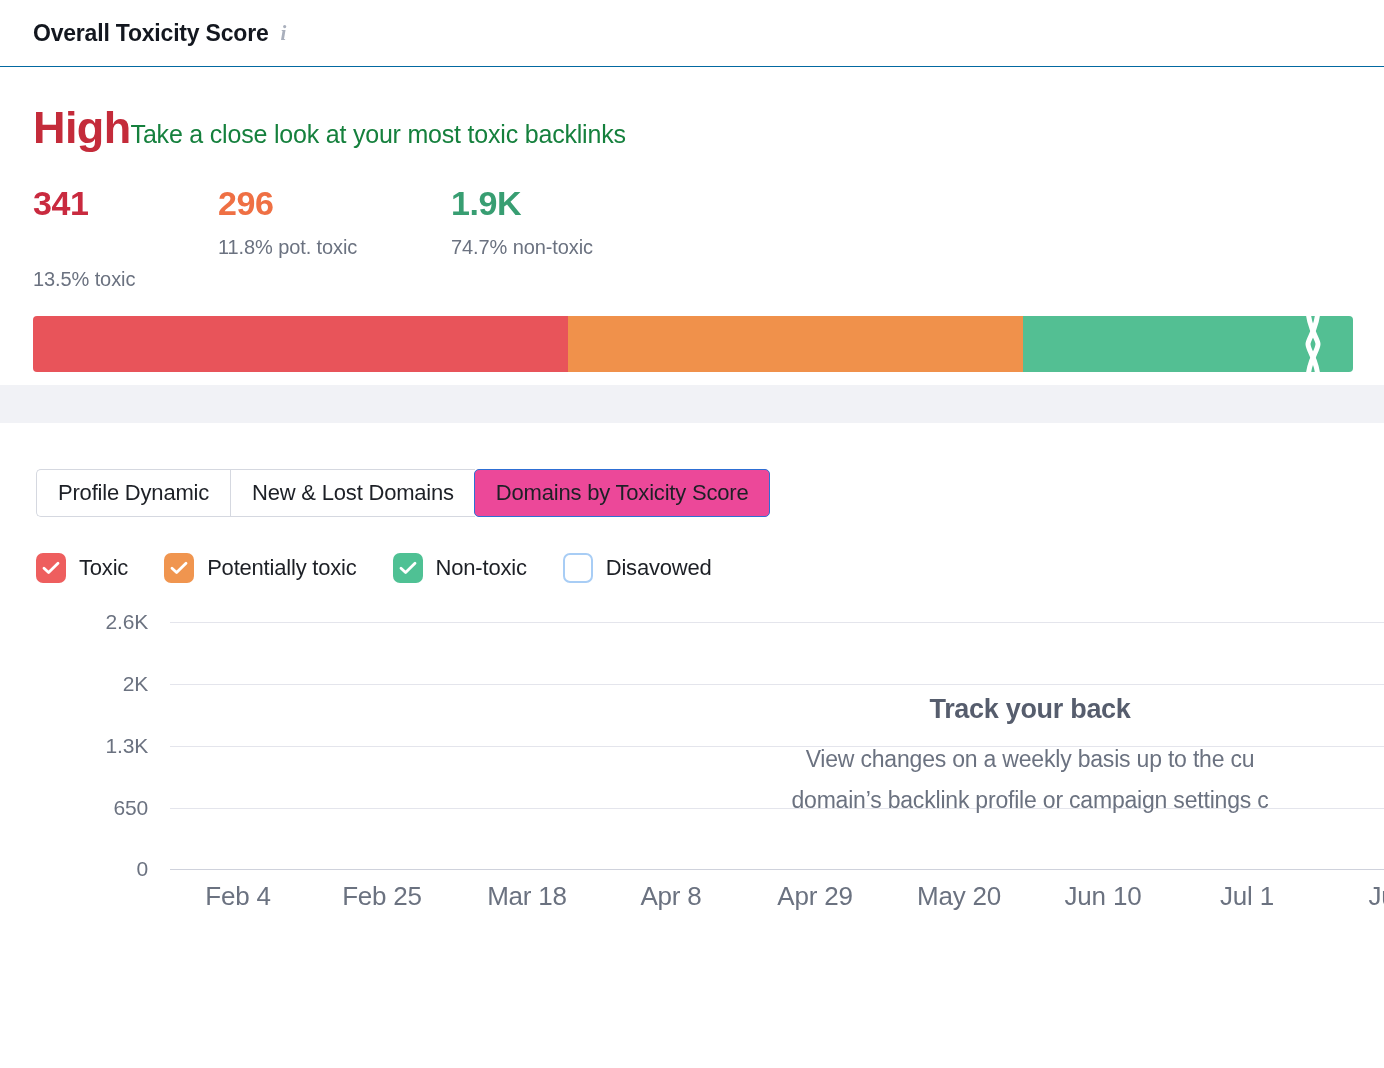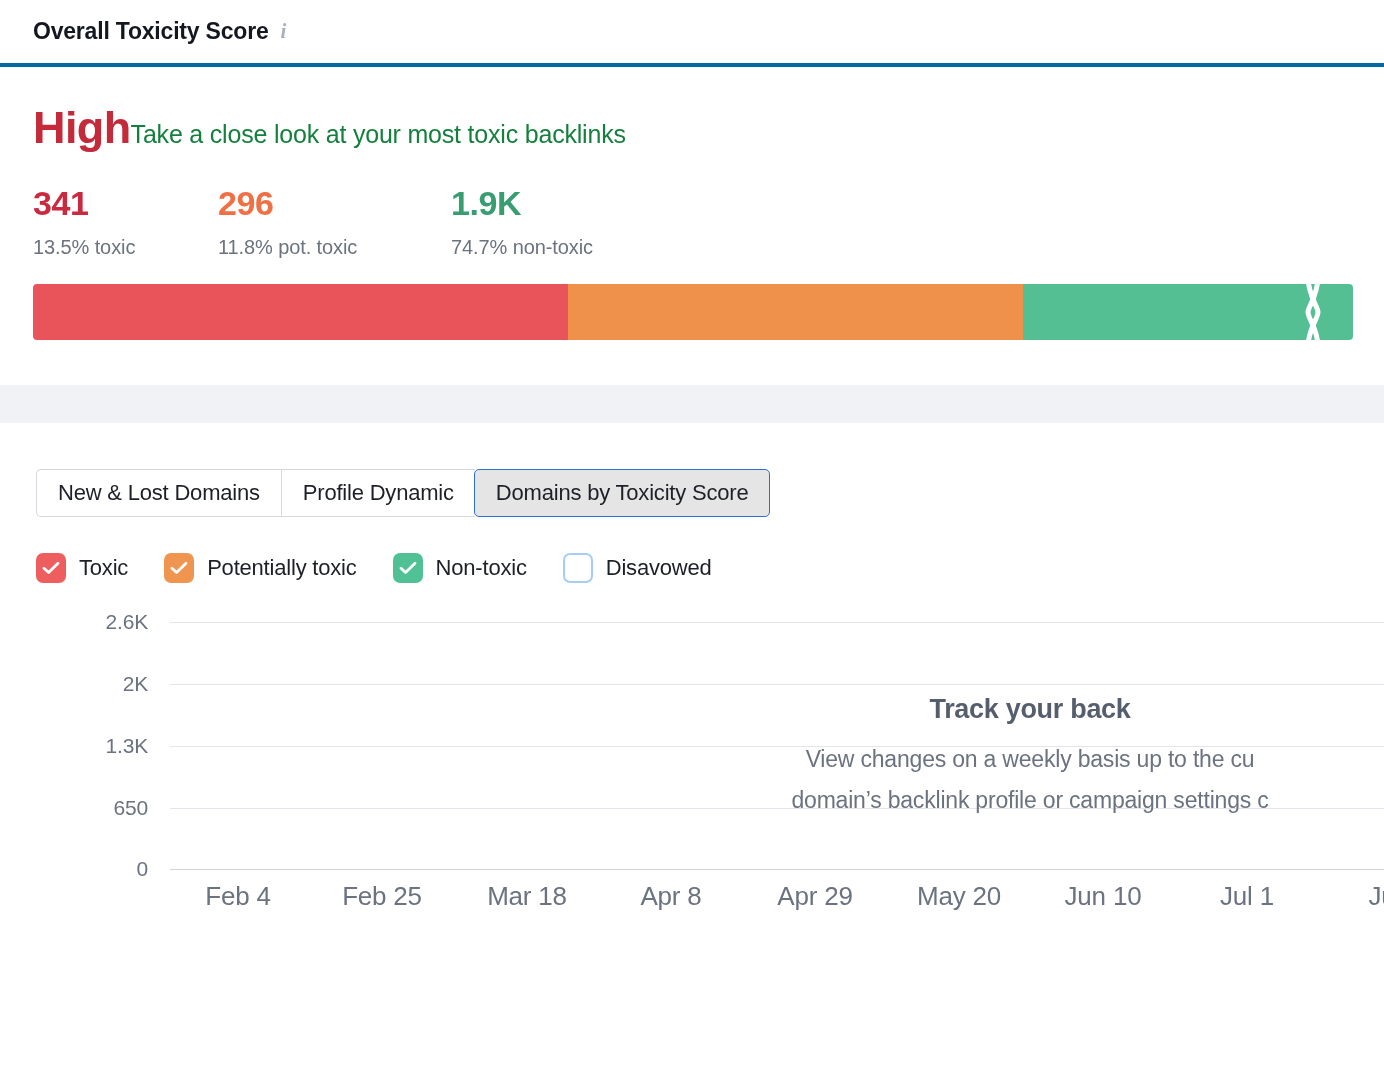--- a/index.html
+++ b/index.html
@@ -13,42 +13,42 @@
   .page { position: relative; width: 1384px; height: 1068px; background: #ffffff; }
 
   
   .card-top {
     position: absolute; left: 0; top: 0; width: 1384px; height: 385px;
     background: #ffffff;
     border-bottom-left-radius: 10px; border-bottom-right-radius: 10px;
   }
   .card-header {
     height: 67px; display: flex; align-items: center;
-    padding-left: 33px; border-bottom: 4px solid #0369a1;
+    padding-left: 33px; border-bottom: 1px solid #0369a1;
   }
   .card-title {
     font-size: 23px; font-weight: bold; color: #13171f; letter-spacing: -0.2px;
   }
   .info-icon {
     margin-left: 12px; font-style: italic; font-family: "Liberation Serif", serif;
     font-size: 21px; color: #a9afbc; font-weight: 600; cursor: pointer;
     line-height: 1;
   }
 
   .score-body { padding: 38px 33px 0 33px; }
 
   .score-head { display: flex; align-items: baseline; }
   .score-level { font-size: 45px; font-weight: bold; color: #c42b3a; letter-spacing: -0.6px; line-height: 1; }
   .score-msg { font-size: 25px; color: #15803d; margin-left: 0; letter-spacing: -0.2px; }
 
   .stats { display: flex; margin-top: 36px; }
   .stat { display: flex; flex-direction: column; }
   .stat-num { font-size: 34px; font-weight: bold; letter-spacing: -0.4px; line-height: 1; }
   .stat-lbl { font-size: 20px; color: #6b7280; margin-top: 16px; letter-spacing: -0.1px; }
-  .stat:nth-child(1) { width: 185px; }
+  .stat:nth-child(1) { width: 185px; gap: 32px; }
   .stat:nth-child(2) { width: 233px; }
   .stat:nth-child(3) { width: auto; }
 
   .bar-wrap { margin-top: 25px; position: relative; height: 56px; width: 1320px; }
   .bar { position: absolute; left: 0; top: 0; height: 56px; width: 1320px; display: flex; }
   .seg { height: 56px; }
   .seg.first { border-top-left-radius: 4px; border-bottom-left-radius: 4px; }
   .seg.last  { border-top-right-radius: 4px; border-bottom-right-radius: 4px; }
   .bar-break { position: absolute; top: -7px; height: 70px; width: 34px; left: 1262px; pointer-events: none; }
 
@@ -67,21 +67,21 @@
   .tabs { display: flex; margin: 46px 0 0 36px; }
   .tab {
     height: 48px; display: flex; align-items: center; padding: 0 21px;
     font-size: 22px; color: #1d2026; background: #ffffff;
     border: 1px solid #d5d8e0; border-right: none; cursor: pointer;
     letter-spacing: -0.2px; white-space: nowrap;
   }
   .tab:first-child { border-top-left-radius: 5px; border-bottom-left-radius: 5px; }
   .tab:last-child  { border-right: 1px solid #d5d8e0; border-top-right-radius: 5px; border-bottom-right-radius: 5px; }
   .tab.active {
-    background: #e5e5e5; border: 1px solid #2e6fd4; border-radius: 5px;
+    background: #ec4899; border: 1px solid #2e6fd4; border-radius: 5px;
     margin-left: -1px; z-index: 2; position: relative;
   }
 
   .legend { display: flex; align-items: center; margin: 36px 0 0 36px; }
   .legend-item { display: flex; align-items: center; margin-right: 36px; cursor: pointer; }
   .cb {
     width: 30px; height: 30px; border-radius: 7px; display: flex;
     align-items: center; justify-content: center; flex: none;
   }
   .cb svg { display: block; }
@@ -158,22 +158,22 @@
       </div>
 
     </div>
   </div>
 
   <div class="gutter"></div>
 
   <div class="card-bottom">
 
     <div class="tabs">
+      <div class="tab">Profile Dynamic</div>
       <div class="tab">New &amp; Lost Domains</div>
-      <div class="tab">Profile Dynamic</div>
       <div class="tab active">Domains by Toxicity Score</div>
     </div>
 
     <div class="legend">
 
       <div class="legend-item">
         <span class="cb" style="background:#ee5e5e">
           <svg width="18" height="14" viewBox="0 0 18 14">
               <path d="M2 7.3 L6.6 11.6 L16 2.2" stroke="#ffffff" stroke-width="2.8" fill="none" stroke-linecap="round" stroke-linejoin="round"></path>
             </svg>

